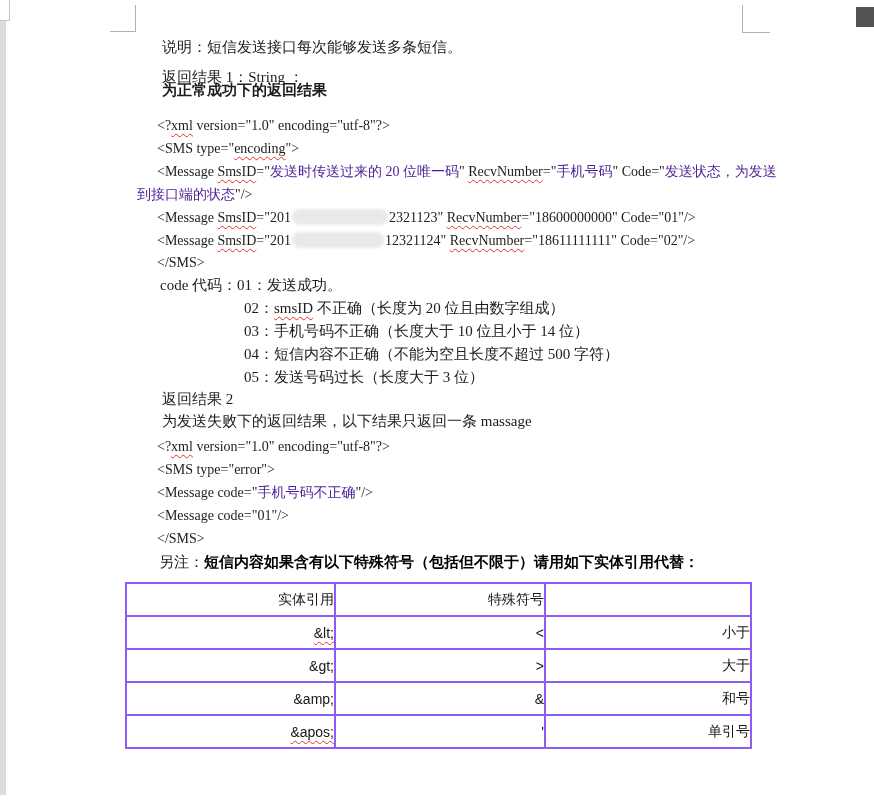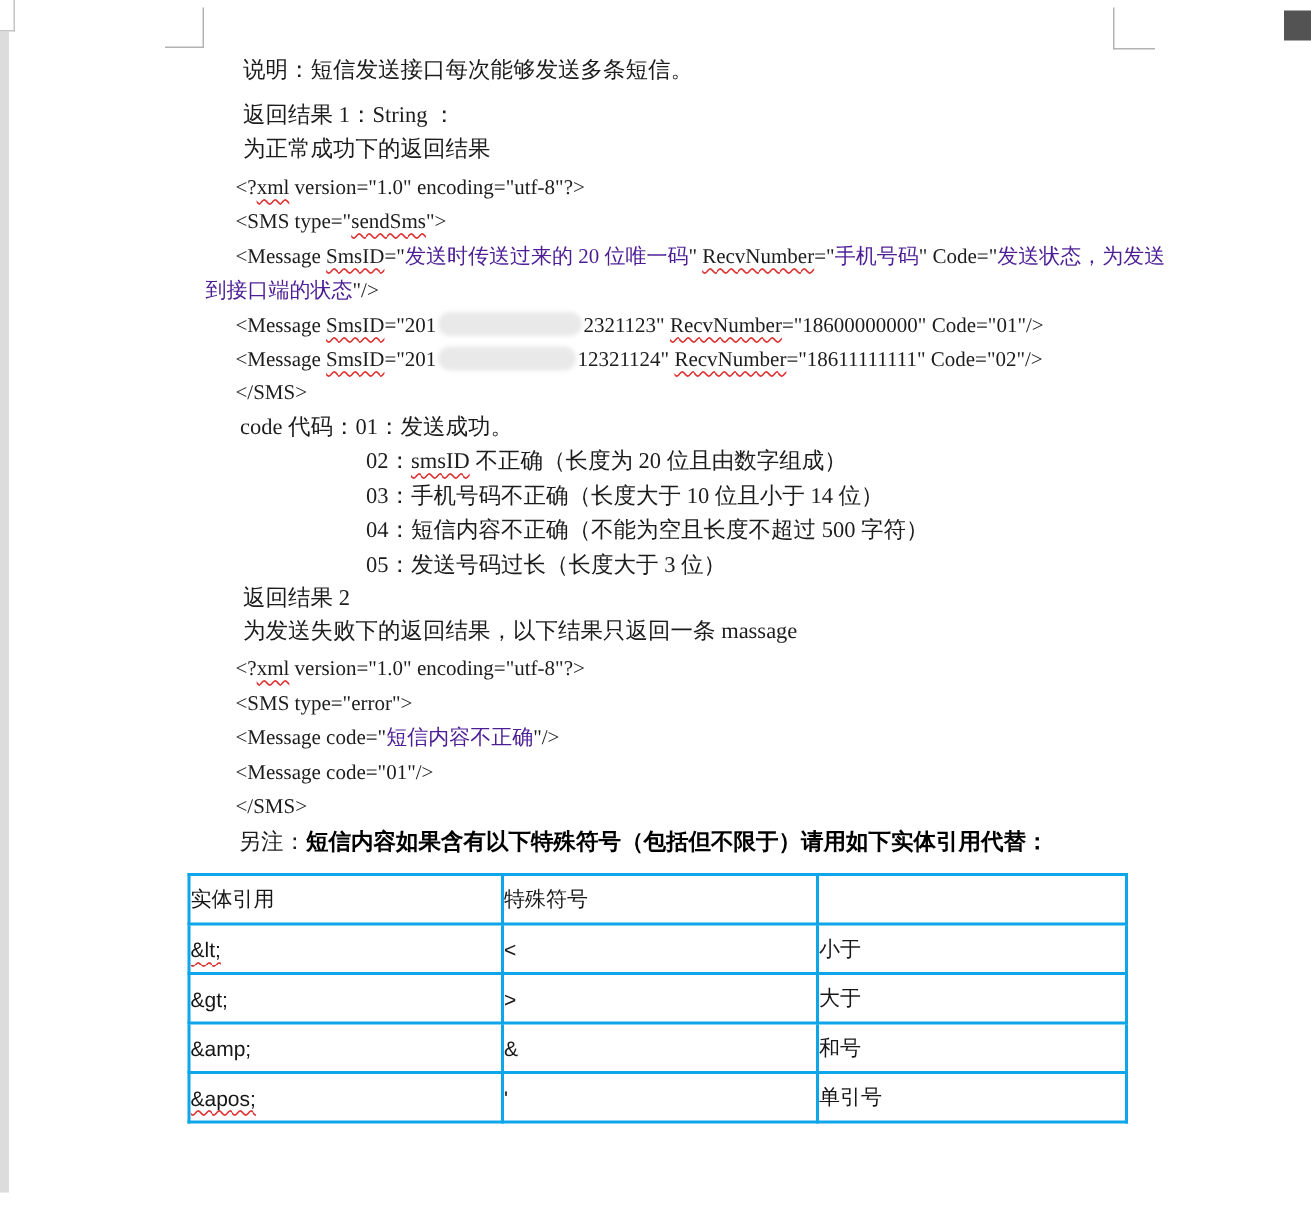--- a/index.html
+++ b/index.html
@@ -34,21 +34,21 @@
     filter:blur(1.5px);vertical-align:-3px;margin:0 1px;
   }
   
   .entity-table{
     position:absolute;top:582px;left:125px;width:625px;
     border-collapse:collapse;table-layout:fixed;
     font-family:"Liberation Sans","DejaVu Sans",sans-serif;
     font-size:14px;color:#161616;
   }
   .entity-table td{
-    border:2px solid #0ea5e9;height:31px;text-align:left;vertical-align:middle;
+    border:2px solid #8b5cf6;height:31px;text-align:right;vertical-align:middle;
     padding:0;overflow:hidden;
   }
   .col1{width:209px;}.col2{width:210px;}.col3{width:206px;}
 </style>
 </head>
 <body>
 
 <div class="page">
 
   <div class="edge-strip"></div>
@@ -56,38 +56,38 @@
   <div class="corner-box"></div>
 
   <div class="mark" style="left:135px;top:5px;width:1px;height:27px;"></div>
   <div class="mark" style="left:110px;top:31px;width:26px;height:1px;"></div>
   <div class="mark" style="left:742px;top:5px;width:1px;height:28px;"></div>
   <div class="mark" style="left:742px;top:32px;width:28px;height:1px;"></div>
 
   <div id="doc-lines">
       <div class="line cn" style="top: 38px; left: 162px;"><span class="">说明：短信发送接口每次能够发送多条短信。</span></div>
       <div class="line cn" style="top: 68px; left: 162px;"><span class="">返回结果 1：String ：</span></div>
-      <div class="line cn" style="top: 91px; left: 162px;"><span class="">为正常成功下的返回结果</span></div>
+      <div class="line cn" style="top: 81px; left: 162px; font-weight: bold;"><span class="">为正常成功下的返回结果</span></div>
       <div class="line code" style="top: 116px; left: 157px;"><span class="">&lt;?</span><span class="sq">xml</span><span class=""> version="1.0" encoding="utf-8"?&gt;</span></div>
-      <div class="line code" style="top: 139px; left: 157px;"><span class="">&lt;SMS type="</span><span class="sq">sendSms</span><span class="">"&gt;</span></div>
+      <div class="line code" style="top: 139px; left: 157px;"><span class="">&lt;SMS type="</span><span class="sq">encoding</span><span class="">"&gt;</span></div>
       <div class="line code" style="top: 162px; left: 157px;"><span class="">&lt;Message </span><span class="sq">SmsID</span><span class="">="</span><span class="r">发送时传送过来的 20 位唯一码</span><span class="">" </span><span class="sq">RecvNumber</span><span class="">="</span><span class="r">手机号码</span><span class="">" Code="</span><span class="r">发送状态，为发送</span></div>
       <div class="line code" style="top: 185px; left: 137px;"><span class="r">到接口端的状态</span><span class="">"/&gt;</span></div>
       <div class="line code" style="top: 208px; left: 157px;"><span class="">&lt;Message </span><span class="sq">SmsID</span><span class="">="201</span><span class="blurred" style="width: 96px;"></span><span class="">2321123" </span><span class="sq">RecvNumber</span><span class="">="18600000000" Code="01"/&gt;</span></div>
       <div class="line code" style="top: 231px; left: 157px;"><span class="">&lt;Message </span><span class="sq">SmsID</span><span class="">="201</span><span class="blurred" style="width: 92px;"></span><span class="">12321124" </span><span class="sq">RecvNumber</span><span class="">="18611111111" Code="02"/&gt;</span></div>
       <div class="line code" style="top: 253px; left: 157px;"><span class="">&lt;/SMS&gt;</span></div>
       <div class="line cn" style="top: 276px; left: 160px;"><span class="">code 代码：01：发送成功。</span></div>
       <div class="line cn" style="top: 299px; left: 244px;"><span class="">02：</span><span class="sq">smsID</span><span class=""> 不正确（长度为 20 位且由数字组成）</span></div>
       <div class="line cn" style="top: 322px; left: 244px;"><span class="">03：手机号码不正确（长度大于 10 位且小于 14 位）</span></div>
       <div class="line cn" style="top: 345px; left: 244px;"><span class="">04：短信内容不正确（不能为空且长度不超过 500 字符）</span></div>
       <div class="line cn" style="top: 368px; left: 244px;"><span class="">05：发送号码过长（长度大于 3 位）</span></div>
       <div class="line cn" style="top: 390px; left: 162px;"><span class="">返回结果 2</span></div>
       <div class="line cn" style="top: 412px; left: 162px; text-align: center;"><span class="">为发送失败下的返回结果，以下结果只返回一条 massage</span></div>
       <div class="line code" style="top: 437px; left: 157px;"><span class="">&lt;?</span><span class="sq">xml</span><span class=""> version="1.0" encoding="utf-8"?&gt;</span></div>
       <div class="line code" style="top: 460px; left: 157px;"><span class="">&lt;SMS type="error"&gt;</span></div>
-      <div class="line code" style="top: 483px; left: 157px;"><span class="">&lt;Message code="</span><span class="r">短信内容不正确</span><span class="">"/&gt;</span></div>
+      <div class="line code" style="top: 483px; left: 157px;"><span class="">&lt;Message code="</span><span class="r">手机号码不正确</span><span class="">"/&gt;</span></div>
       <div class="line code" style="top: 506px; left: 157px;"><span class="">&lt;Message code="01"/&gt;</span></div>
       <div class="line code" style="top: 529px; left: 157px;"><span class="">&lt;/SMS&gt;</span></div>
       <div class="line cn" style="top: 553px; left: 159px;"><span class="">另注：</span><span class="rb">短信内容如果含有以下特殊符号（包括但不限于）请用如下实体引用代替：</span></div>
     </div>
 
   <table class="entity-table">
     <colgroup>
         <col class="col1">
         <col class="col2">
         <col class="col3">

